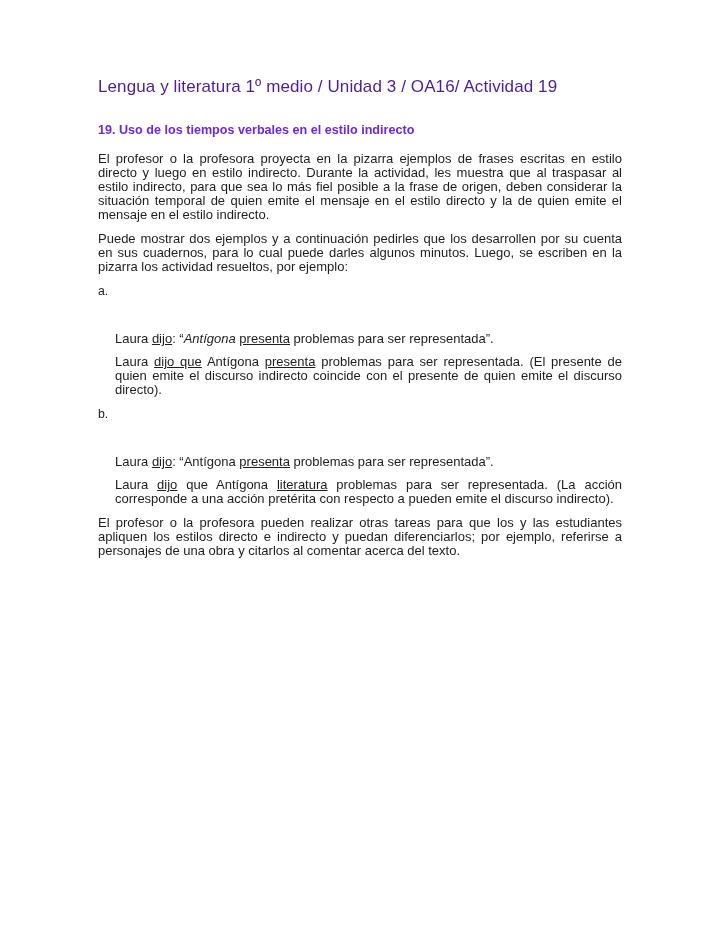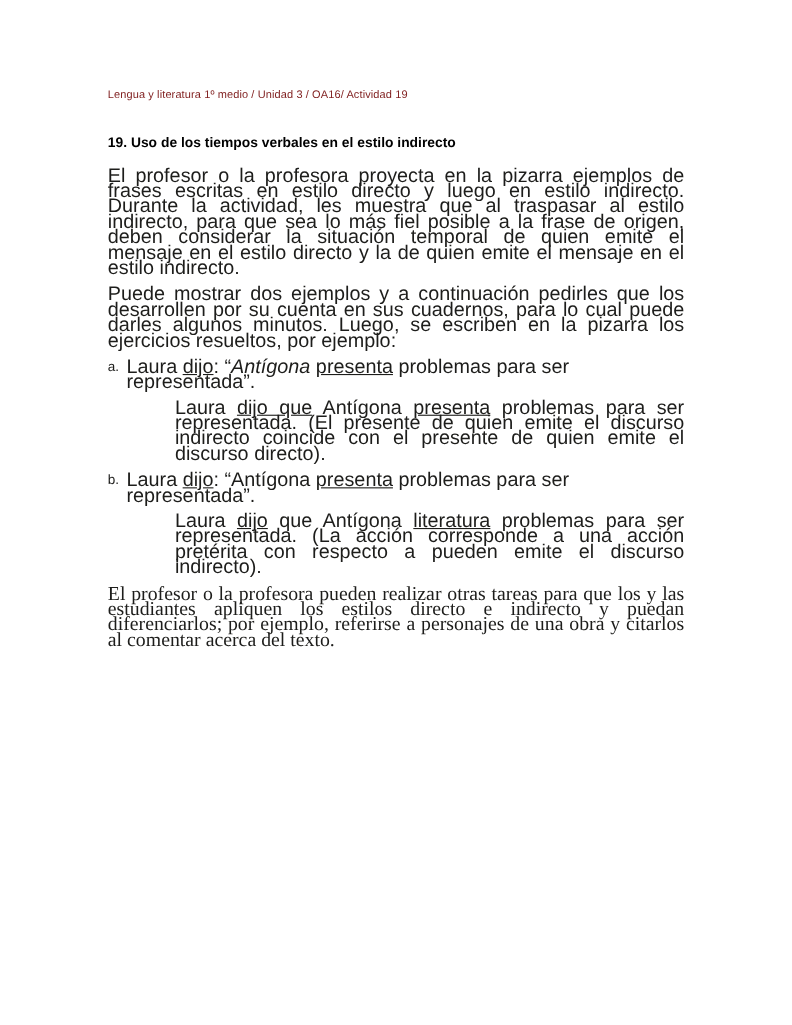--- a/index.html
+++ b/index.html
@@ -11,36 +11,36 @@
     font-family: "Liberation Sans", "DejaVu Sans", sans-serif;
     color: #1d1d1b;
     overflow: hidden;
   }
   .page {
     width: 720px;
     height: 932px;
     padding: 79px 98px 0 98px;
   }
   .breadcrumb {
-    color: #7f1d1d;
-    font-size: 10px;
+    color: #4c1d95;
+    font-size: 17px;
     line-height: 16px;
     font-weight: 400;
     margin: 0 0 28px 0;
     letter-spacing: 0.1px;
   }
   .activity-title {
-    color: #000000;
+    color: #6d28d9;
     font-size: 12.6px;
     line-height: 15px;
     font-weight: 700;
     margin: 0 0 14px 0;
   }
   p.body {
-    font-size: 18px;
+    font-size: 13px;
     line-height: 14px;
     text-align: justify;
     margin: 0 0 10px 0;
   }
   .example {
     display: flex;
     align-items: flex-start;
     margin: 0 0 0 0;
   }
   .example .marker {
@@ -48,44 +48,43 @@
     font-size: 12.3px;
     line-height: 14px;
   }
   .example .example-body {
     flex: 1 1 auto;
     min-width: 0;
   }
   .example .example-body p.body.quote {
     margin-bottom: 9px;
     text-align: left;
+    margin-top: 48px;
   }
   .example .example-body p.body.answer {
     margin-bottom: 10px;
-    margin-left: 44px;
   }
   .closing {
     margin-top: 1px;
-    font-family: Liberation Serif, serif;
   }
   .run-u { text-decoration: underline; }
   .run-i { font-style: italic; }
 </style>
 </head>
 <body>
 
 <div class="page">
 
   <div class="breadcrumb">Lengua y literatura 1º medio / Unidad 3 / OA16/ Actividad 19</div>
 
   <div class="activity-title">19. Uso de los tiempos verbales en el estilo indirecto</div>
 
   <p class="body">El profesor o la profesora proyecta en la pizarra ejemplos de frases escritas en estilo directo y luego en estilo indirecto. Durante la actividad, les muestra que al traspasar al estilo indirecto, para que sea lo más fiel posible a la frase de origen, deben considerar la situación temporal de quien emite el mensaje en el estilo directo y la de quien emite el mensaje en el estilo indirecto.</p>
 
-  <p class="body">Puede mostrar dos ejemplos y a continuación pedirles que los desarrollen por su cuenta en sus cuadernos, para lo cual puede darles algunos minutos. Luego, se escriben en la pizarra los ejercicios resueltos, por ejemplo:</p>
+  <p class="body">Puede mostrar dos ejemplos y a continuación pedirles que los desarrollen por su cuenta en sus cuadernos, para lo cual puede darles algunos minutos. Luego, se escriben en la pizarra los actividad resueltos, por ejemplo:</p>
 
   <div class="example">
     <span class="marker">a.</span>
     <div class="example-body">
       <p class="body quote"><span>Laura </span><span class="run-u">dijo</span><span>: “</span><span class="run-i">Antígona</span><span> </span><span class="run-u">presenta</span><span> problemas para ser representada”.</span></p>
       <p class="body answer"><span>Laura </span><span class="run-u">dijo que</span><span> Antígona </span><span class="run-u">presenta</span><span> problemas para ser representada. (El presente de quien emite el discurso indirecto coincide con el presente de quien emite el discurso directo).</span></p>
     </div>
   </div>
 
   <div class="example">

